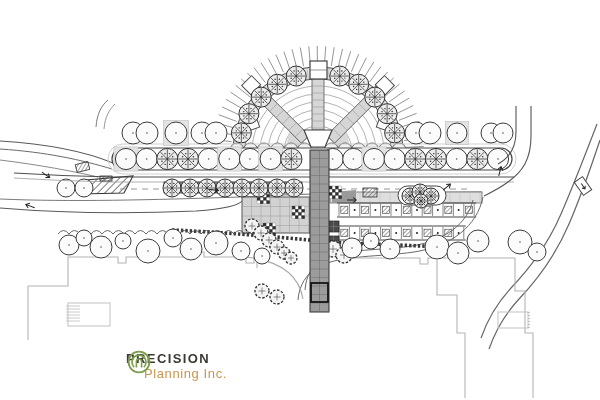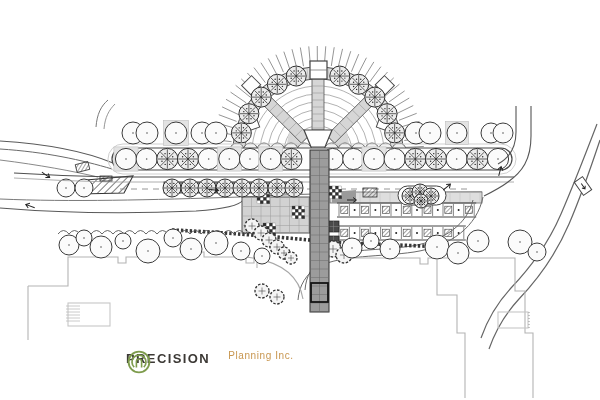--- a/index.html
+++ b/index.html
@@ -1,22 +1,22 @@
 <!DOCTYPE html>
 <html><head>
 <meta charset="utf-8">
 <style>
   html,body{margin:0;padding:0;background:#ffffff;}
   .canvas{position:relative;width:600px;height:400px;background:#ffffff;overflow:hidden;
           font-family:"Liberation Sans",sans-serif;}
   svg{position:absolute;left:0;top:0;}
   .logo{position:absolute;left:126px;top:349px;display:flex;align-items:flex-start;gap:4px;}
-  .logo-text{display:flex;flex-direction:row;line-height:1;}
+  .logo-text{display:flex;flex-direction:column;line-height:1;}
   .logo-name{font-weight:bold;font-size:13px;letter-spacing:1.4px;margin-top:3px;}
-  .logo-tagline{font-size:10px;letter-spacing:0.6px;margin-top:2px;margin-left:18px;}
+  .logo-tagline{font-size:13px;letter-spacing:0.6px;margin-top:2px;margin-left:18px;}
 </style>
 </head>
 <body>
 
 <div class="canvas">
   <svg id="plan" width="600" height="400" viewBox="0 0 600 400">
     <defs>
       <pattern id="hatchMed" width="5" height="5" patternUnits="userSpaceOnUse" patternTransform="rotate(45)">
         <line x1="0" y1="0" x2="0" y2="5" stroke="#444444" stroke-width="1.4"></line>
       </pattern>

